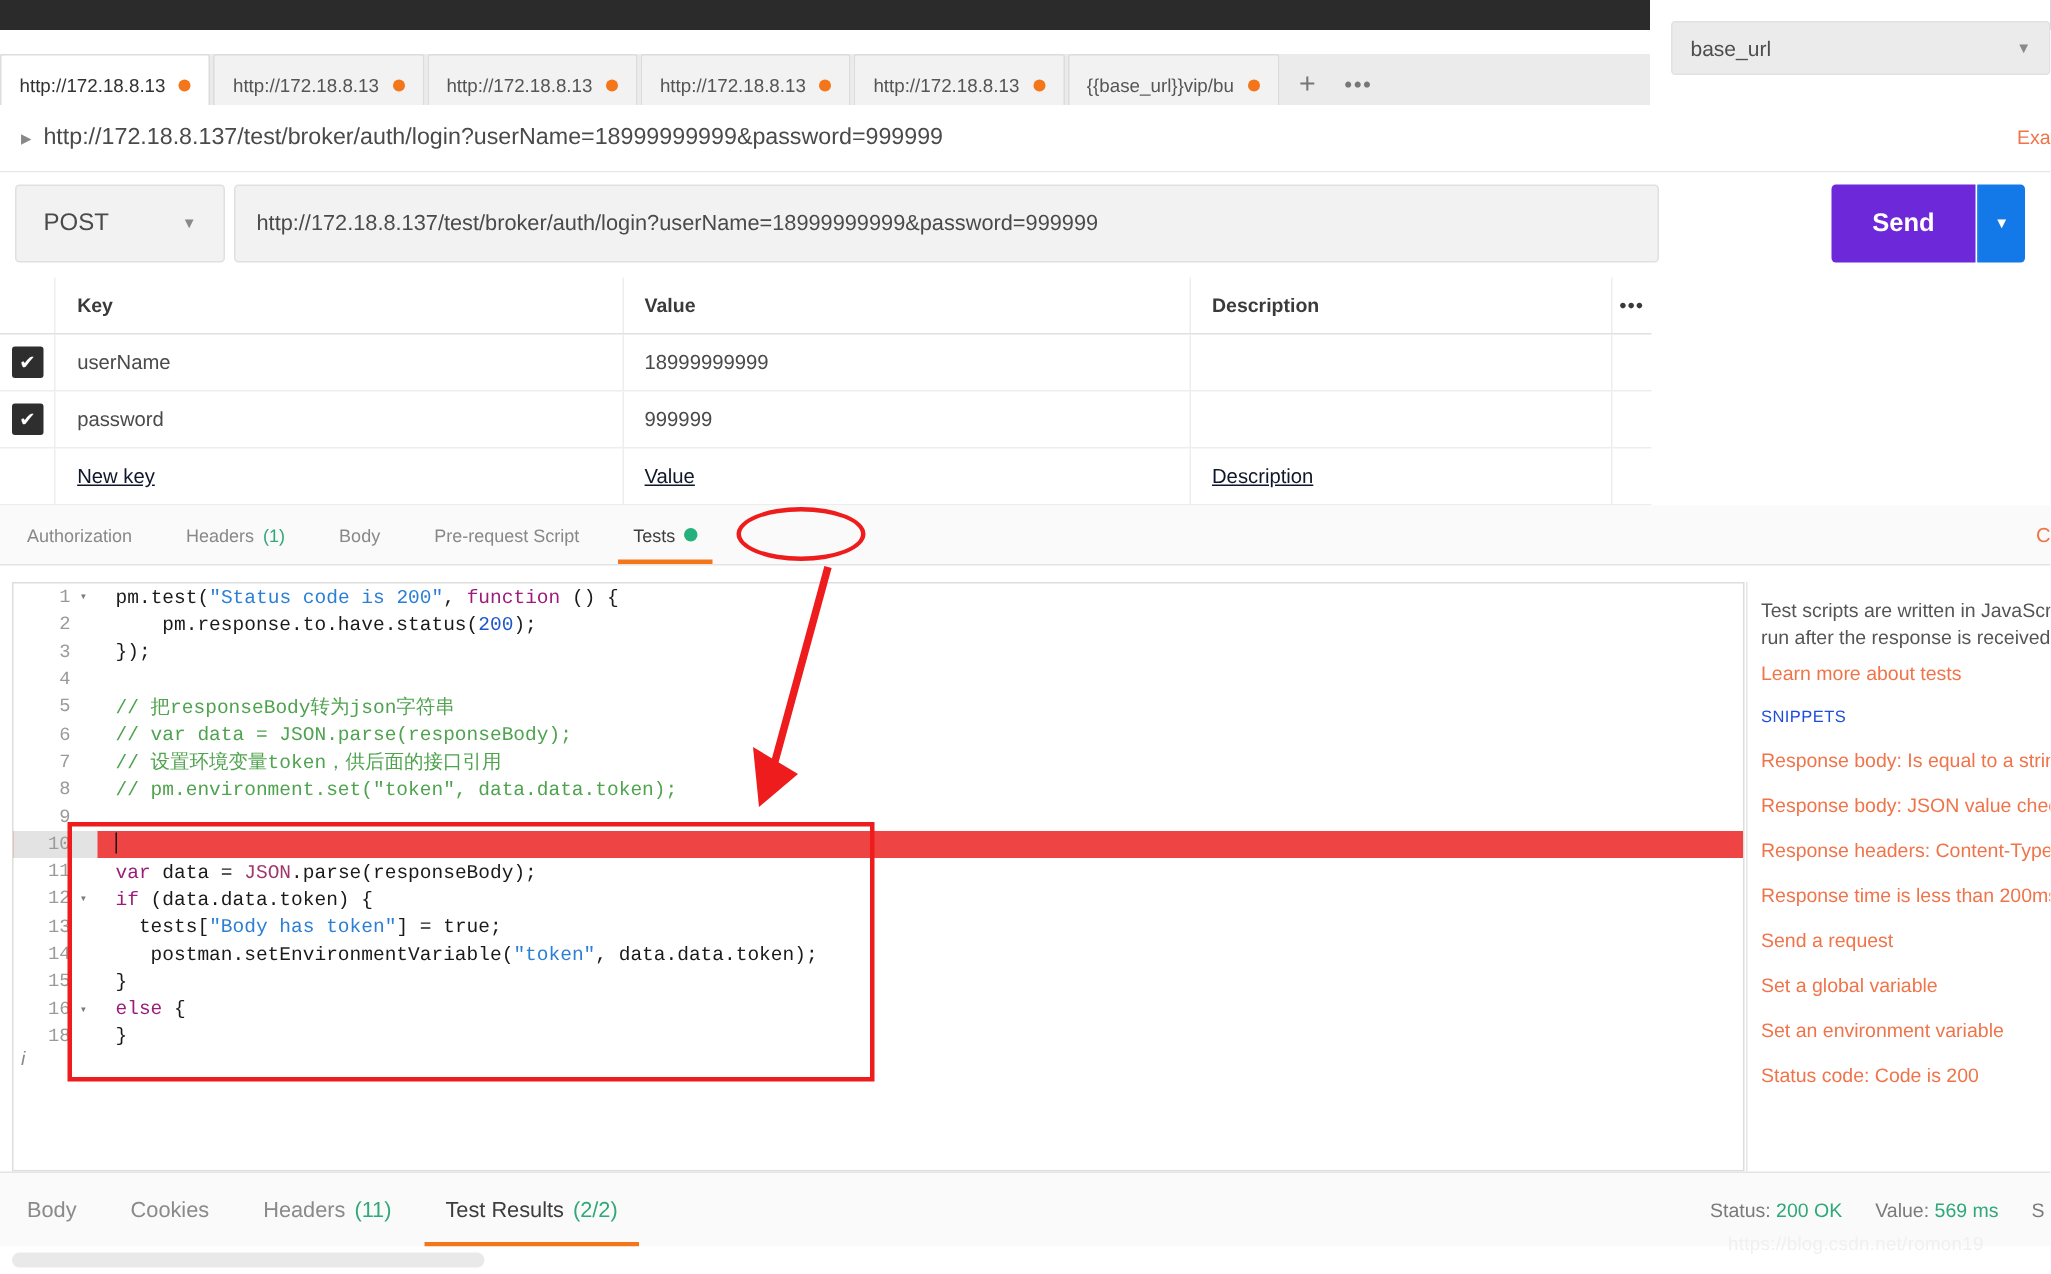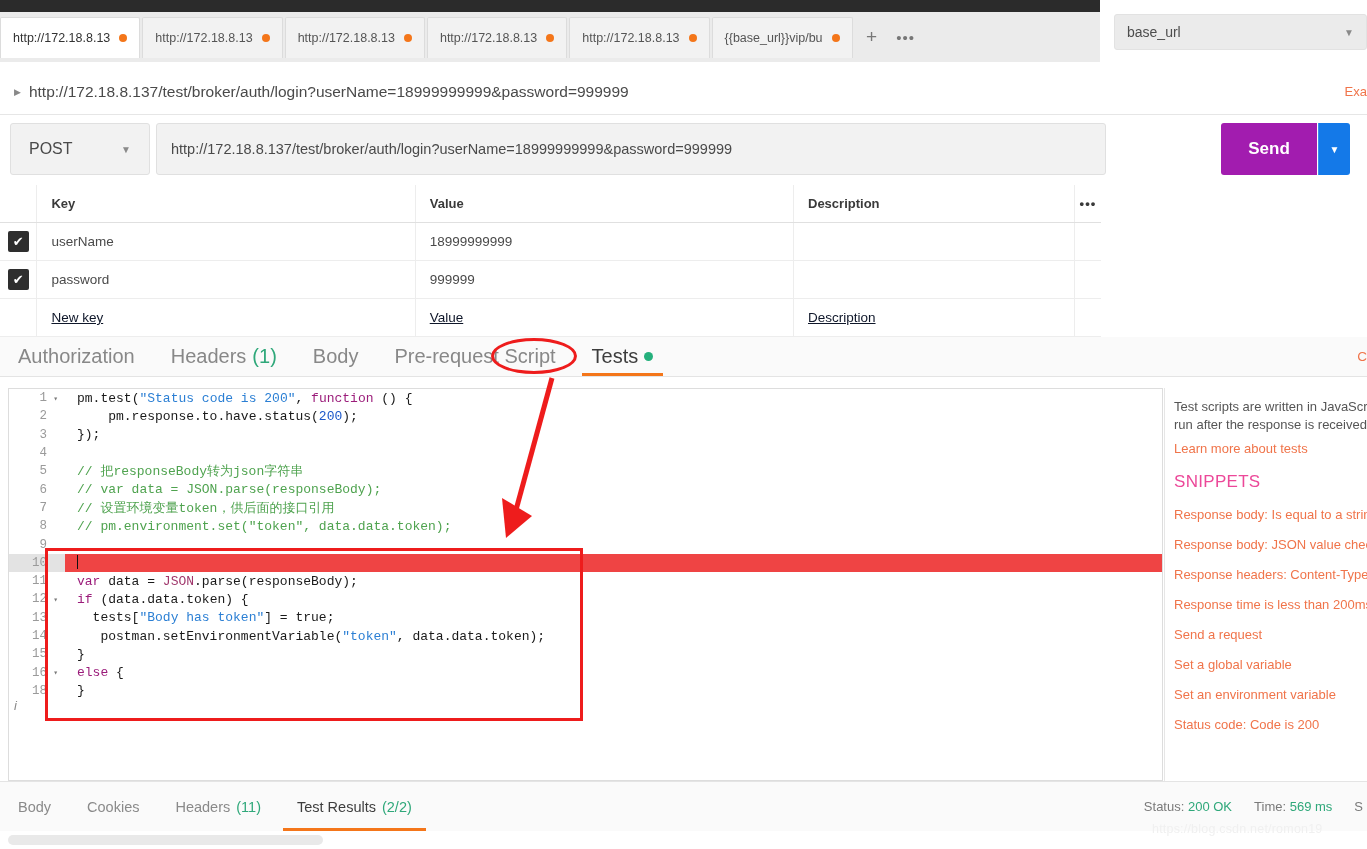--- a/index.html
+++ b/index.html
@@ -10,22 +10,22 @@
     overflow: hidden;
     color: #333;
   }
   #app { position: relative; width: 1367px; height: 849px; }
 
   
   .topstrip { position:absolute; left:0; top:0; width:1367px; height:20px; background:#2b2b2b; }
   .topstrip-white { position:absolute; left:1100px; top:0; width:267px; height:20px; background:#fff; }
 
   .tabbar {
-    position:absolute; left:0; top:12px; width:1100px; height:50px;
-    background:#ebebeb; display:flex; align-items:center;
+    position:absolute; left:0; top:36px; width:1100px; height:50px;
+    background:#ebebeb; display:flex; align-items:flex-start;
   }
   .reqtab {
     height:41px; margin-right:2px; padding:0 12px;
     background:#f2f2f2; border:1px solid #dcdcdc; border-bottom:none;
     display:flex; align-items:center; gap:9px;
     font-size:12.5px; color:#555; white-space:nowrap;
     border-radius:2px 2px 0 0;
   }
   .reqtab.active { background:#ffffff; color:#333; }
   .dot-orange { width:8px; height:8px; border-radius:50%; background:#f4761a; flex:0 0 auto; }
@@ -72,21 +72,21 @@
     font-size:14.5px; color:#4a4a4a; overflow:hidden; white-space:nowrap;
   }
   .params-btn {
     position:absolute; left:1110px; top:8px; width:98px; height:52px;
     background:#fff; border:1px solid #dcdcdc; border-radius:3px;
     display:flex; align-items:center; justify-content:center;
     font-size:14.5px; color:#555; cursor:pointer;
   }
   .send-btn {
     position:absolute; left:1221px; top:8px; width:96px; height:52px;
-    background:#a21caf; border-radius:3px 0 0 3px;
+    background:#6d28d9; border-radius:3px 0 0 3px;
     display:flex; align-items:center; justify-content:center;
     color:#fff; font-size:17px; font-weight:bold; cursor:pointer;
   }
   .send-caret {
     position:absolute; left:1318px; top:8px; width:32px; height:52px;
     background:#1479e8; border-left:1px solid #3b90ee; border-radius:0 3px 3px 0;
     display:flex; align-items:center; justify-content:center;
     color:#fff; font-size:10px; cursor:pointer;
   }
 
@@ -109,21 +109,21 @@
     color:#fff; font-size:13px; cursor:pointer;
   }
 
   
   .subtabs {
     position:absolute; left:0; top:337px; width:1367px; height:40px;
     background:#fafafa; border-bottom:1px solid #e4e4e4; display:flex; align-items:stretch;
   }
   .subtab {
     display:flex; align-items:center; gap:6px; padding:0 18px;
-    font-size:20px; color:#888; cursor:pointer; position:relative; white-space:nowrap;
+    font-size:12px; color:#888; cursor:pointer; position:relative; white-space:nowrap;
   }
   .subtab .cnt { color:#2fa87a; }
   .subtab.active { color:#3d3d3d; }
   .subtab.active::after {
     content:""; position:absolute; left:8px; right:8px; bottom:0; height:3px; background:#f4761a;
   }
   .dot-green { width:9px; height:9px; border-radius:50%; background:#25b07c; }
   .cookies-link { margin-left:auto; align-self:center; padding-right:0; font-size:13.5px; color:#f0744a; white-space:nowrap; }
 
   
@@ -150,21 +150,21 @@
   .caret-bar { display:inline-block; width:1px; height:14px; background:#111; vertical-align:-2px; }
   .infomark { position:absolute; left:14px; top:698px; color:#8a8a8a; font-size:13px; font-style:italic; }
 
   
   .snippets {
     position:absolute; left:1164px; top:388px; width:203px; height:393px;
     background:#fff; border-left:1px solid #e6e6e6; padding:10px 0 0 9px; overflow:hidden;
   }
   .snip-desc { font-size:13px; color:#555; line-height:18px; white-space:nowrap; }
   .snip-link { font-size:13px; color:#f0744a; margin-top:7px; white-space:nowrap; cursor:pointer; }
-  .snip-head { font-size:17px; color:#ec4899; margin-top:16px; letter-spacing:.3px; }
+  .snip-head { font-size:11px; color:#1d4ed8; margin-top:16px; letter-spacing:.3px; }
   .snip-item { font-size:13px; color:#f0744a; margin-top:15px; white-space:nowrap; cursor:pointer; }
 
   
   .respbar {
     position:absolute; left:0; top:781px; width:1367px; height:50px;
     background:#fafafa; border-top:1px solid #e4e4e4; display:flex; align-items:stretch;
   }
   .rtab {
     display:flex; align-items:center; gap:6px; padding:0 18px;
     font-size:14.5px; color:#8a8a8a; cursor:pointer; position:relative; white-space:nowrap;
@@ -468,21 +468,21 @@
       <div class="rtab">
         <span>Headers</span>
         <span class="cnt">(11)</span>
       </div>
       <div class="rtab active">
         <span>Test Results</span>
         <span class="cnt">(2/2)</span>
       </div>
       <div class="statwrap">
         <span><span>Status:</span> <b>200 OK</b></span>
-        <span><span>Time:</span> <b>569 ms</b></span>
+        <span><span>Value:</span> <b>569 ms</b></span>
         <span>S</span>
       </div>
     </div>
 
   <div class="hscroll">
     <div class="thumb"></div>
   </div>
 
   <div class="watermark">https://blog.csdn.net/romon19</div>
 

